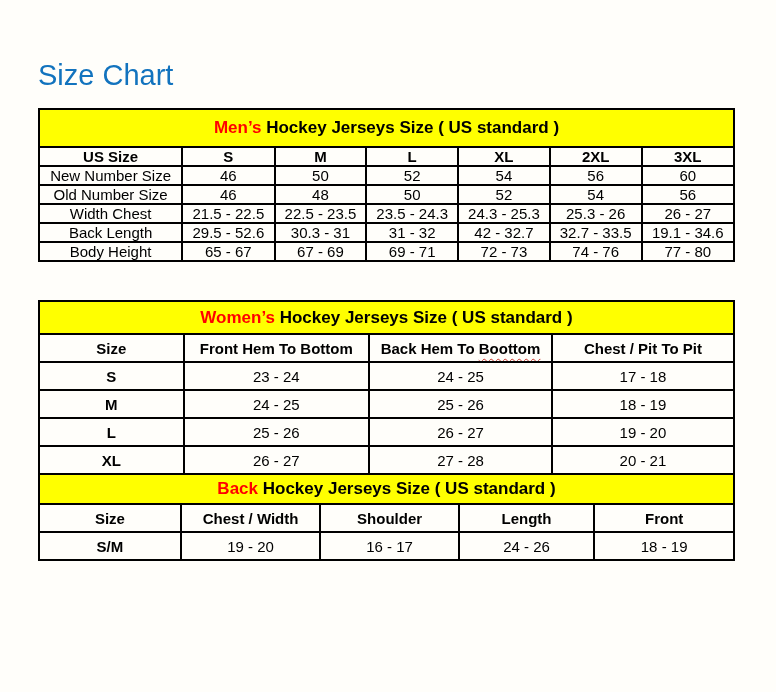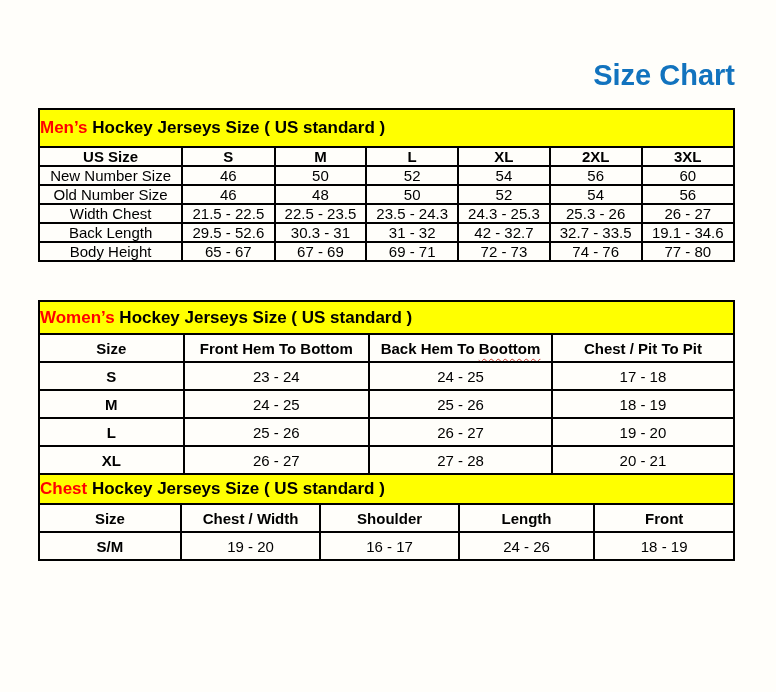--- a/index.html
+++ b/index.html
@@ -12,31 +12,31 @@
   *{box-sizing:border-box;}
   html,body{margin:0;padding:0;background:#ffffff;}
   .canvas{
     width:776px;height:692px;position:relative;overflow:hidden;
     background:#fffefa;
     font-family:"Liberation Sans",sans-serif;color:#000;
   }
   .content{position:absolute;left:38px;top:0;width:697px;}
   .page-title{
     margin:58px 0 16px 0;
-    text-align:right;
-    font-size:29px;line-height:34px;font-weight:700;
+    text-align:left;
+    font-size:29px;line-height:34px;font-weight:400;
     color:var(--title-color);
     letter-spacing:0px;
   }
   .size-section{width:100%;}
   .size-section + .size-section{margin-top:-2px;}
   .band{
     border:2px solid var(--border);
     background:var(--band-bg);
-    font-weight:700;font-size:17px;
+    text-align:center;font-weight:700;font-size:17px;
   }
   .band-mens{height:40px;line-height:36px;}
   .band-womens{height:35px;line-height:31px;margin-top:40px;}
   .band-youth{height:32px;line-height:28px;}
   .band-highlight{color:var(--band-highlight);}
   table.size-table{
     width:100%;border-collapse:collapse;table-layout:fixed;
     margin-top:-2px;
   }
   .size-table th,.size-table td{
@@ -178,21 +178,21 @@
               <tr>
                 <td class="row-label-bold">XL</td>
                 <td>26 - 27</td>
                 <td>27 - 28</td>
                 <td>20 - 21</td>
               </tr>
             </tbody>
           </table>
         </section>
         <section class="size-section sec-youth">
-          <div class="band band-youth"><span class="band-highlight">Chest</span> Hockey Jerseys Size ( US standard )</div>
+          <div class="band band-youth"><span class="band-highlight">Back</span> Hockey Jerseys Size ( US standard )</div>
           <table class="size-table">
             <colgroup>
               <col style="width: 20.4%;">
               <col style="width: 20.1%;">
               <col style="width: 19.9%;">
               <col style="width: 19.5%;">
               <col style="width: 20.1%;">
             </colgroup>
             <thead>
               <tr>

